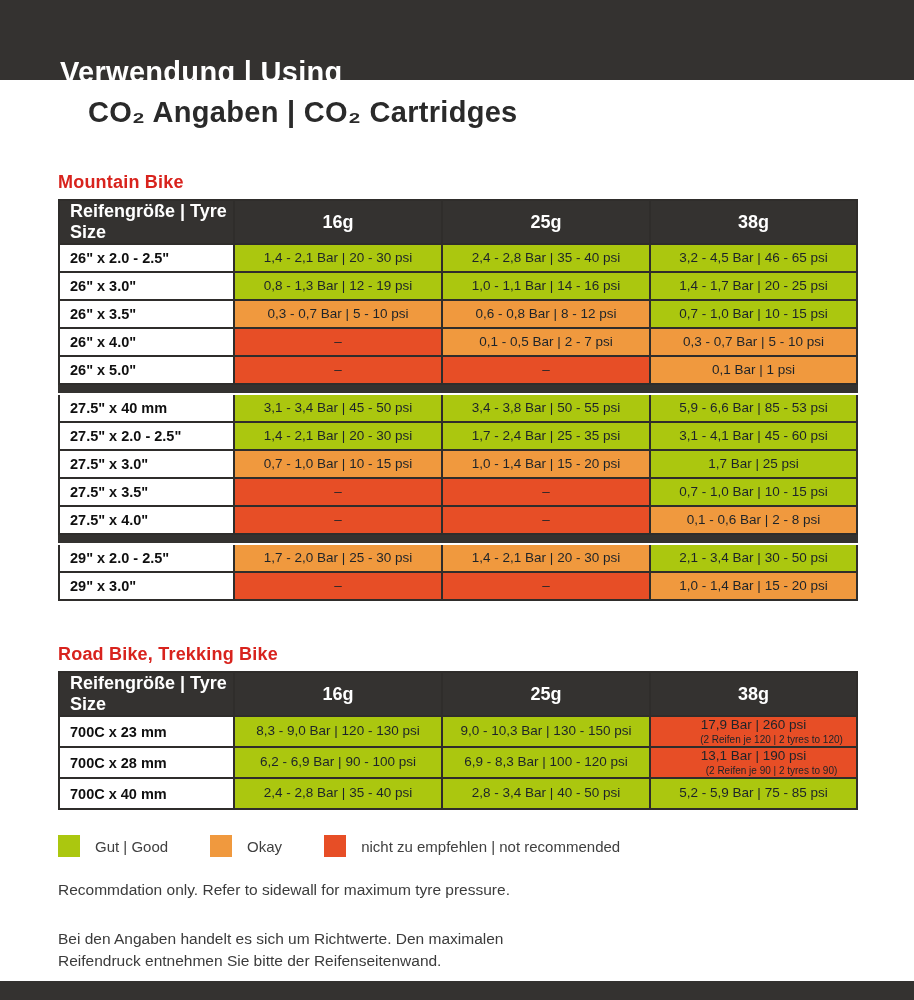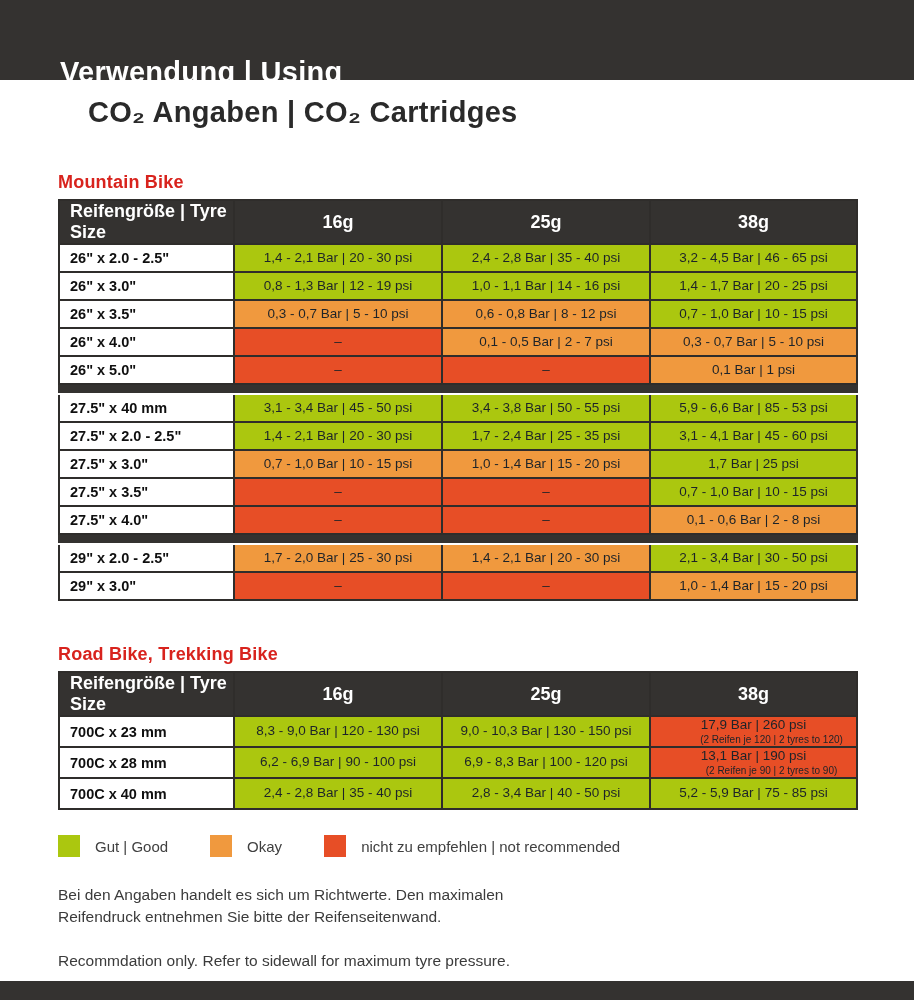--- a/index.html
+++ b/index.html
@@ -316,18 +316,18 @@
       <div class="legend-item">
         <span class="swatch okay"></span>
         <span class="legend-label">Okay</span>
       </div>
       <div class="legend-item">
         <span class="swatch bad"></span>
         <span class="legend-label">nicht zu empfehlen | not recommended</span>
       </div>
     </div>
 
+  <p class="note" id="note-en">Recommdation only. Refer to sidewall for maximum tyre pressure.</p>
   <p class="note" id="note-de">Bei den Angaben handelt es sich um Richtwerte. Den maximalen Reifendruck entnehmen Sie bitte der Reifenseitenwand.</p>
-  <p class="note" id="note-en">Recommdation only. Refer to sidewall for maximum tyre pressure.</p>
 
 </div>
 
 <footer class="bottombar"></footer>
 
 </body></html>

